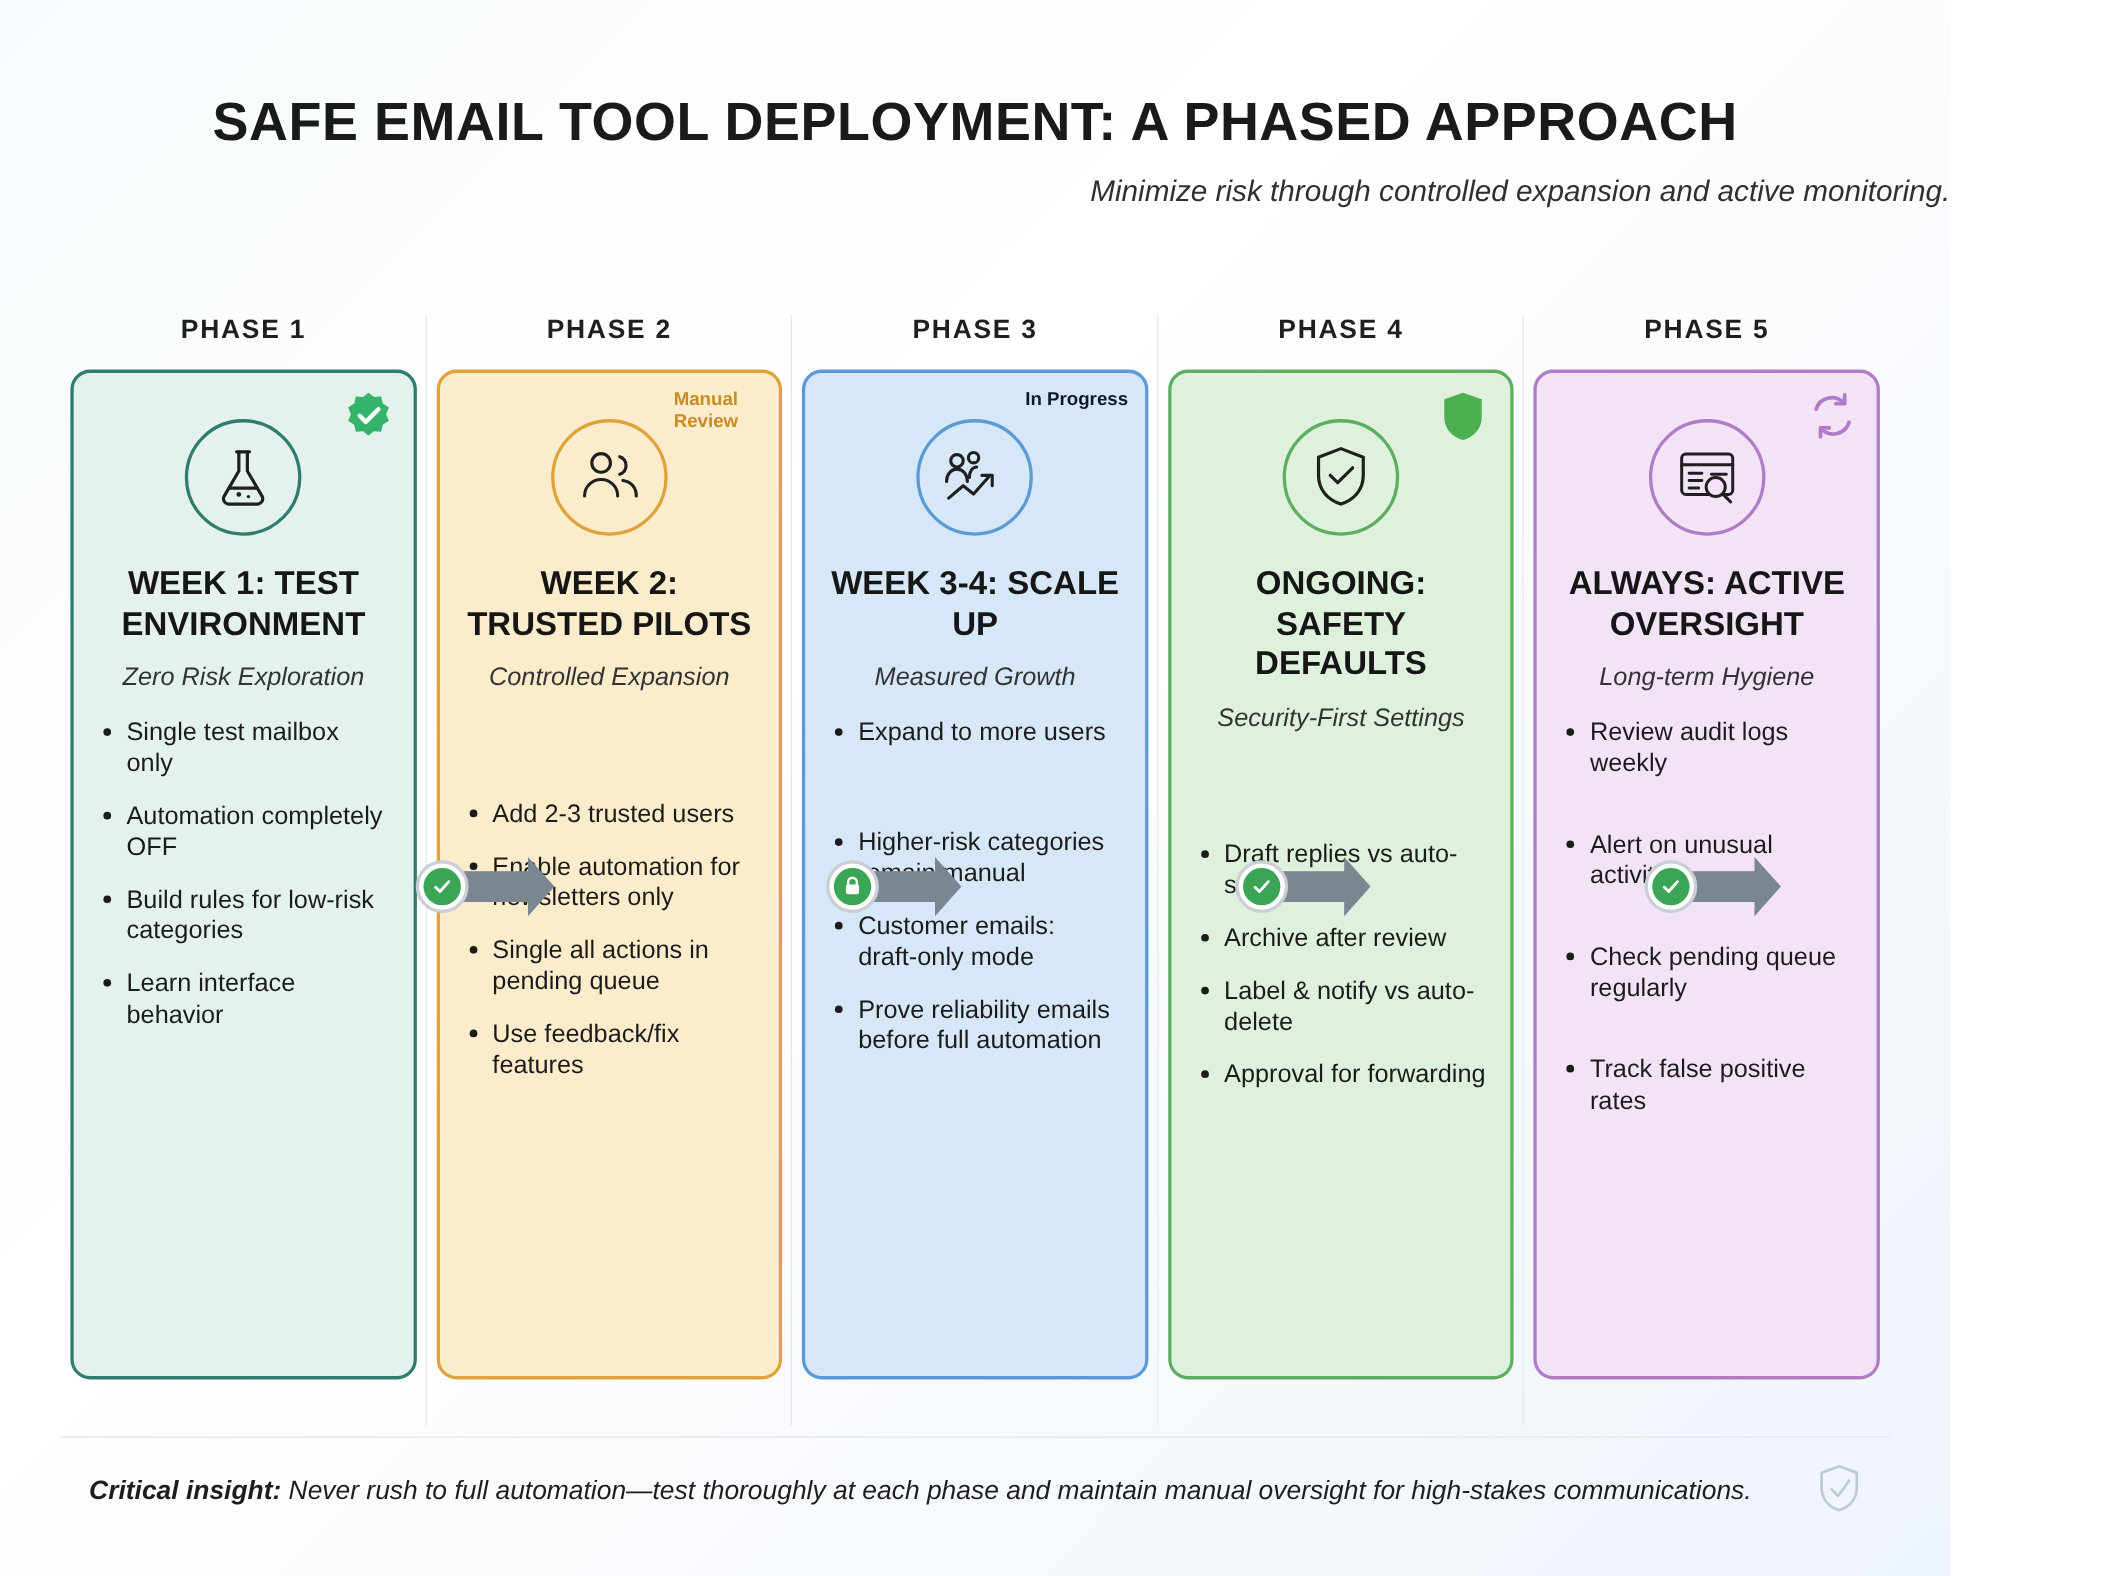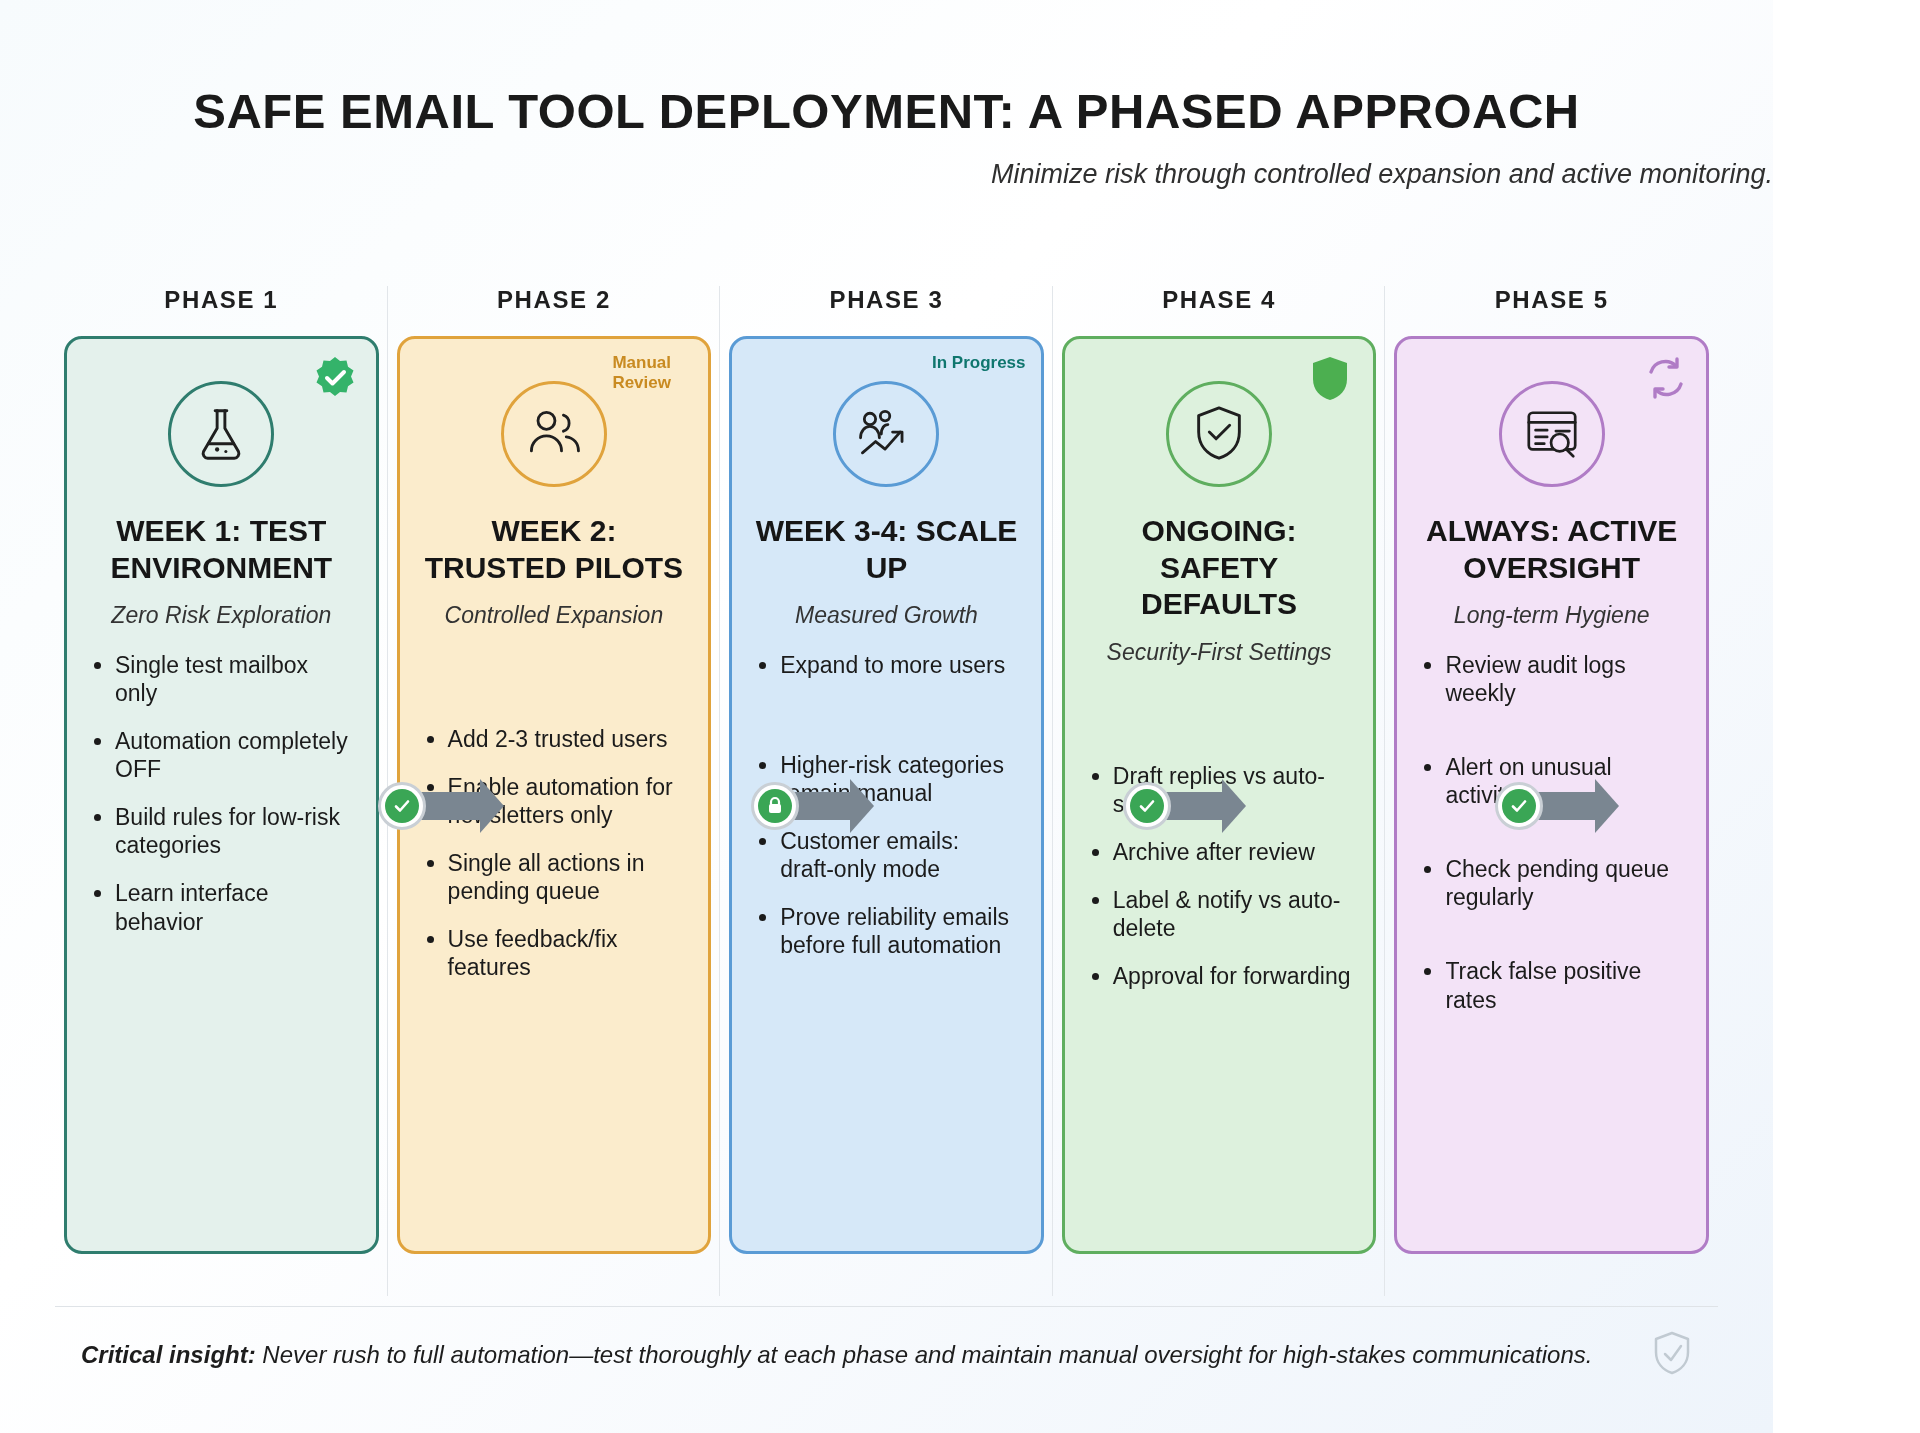--- a/index.html
+++ b/index.html
@@ -263,21 +263,21 @@
           <li>Single all actions in pending queue</li>
           <li>Use feedback/fix features</li>
         </ul>
       </div>
     </div>
 
     <div class="phase-col">
       <div class="divider"></div>
       <div class="phase-label">PHASE 3</div>
       <div class="card" style="border-color:#5a9bd5;background:#d6e8f8;">
-        <div class="badge-text" style="color:#0f766e;width:96px;">In Progress</div>
+        <div class="badge-text" style="color:#0f172a;width:96px;">In Progress</div>
         <div class="icon-circle" style="border-color:#5a9bd5;">
           <svg width="66" height="58" viewBox="0 0 70 60" fill="none" stroke="#1f1f1f" stroke-width="3" stroke-linecap="round" stroke-linejoin="round">
             <circle cx="18" cy="14" r="6"></circle>
             <circle cx="34" cy="11" r="5"></circle>
             <path d="M8 34c0-7 4.5-12 10-12s10 5 10 12"></path>
             <path d="M30 30c0-6 3-10 7-10"></path>
             <path d="M10 50l14-12 10 8 16-18"></path>
             <path d="M42 28h10v10"></path>
           </svg>
         </div>

